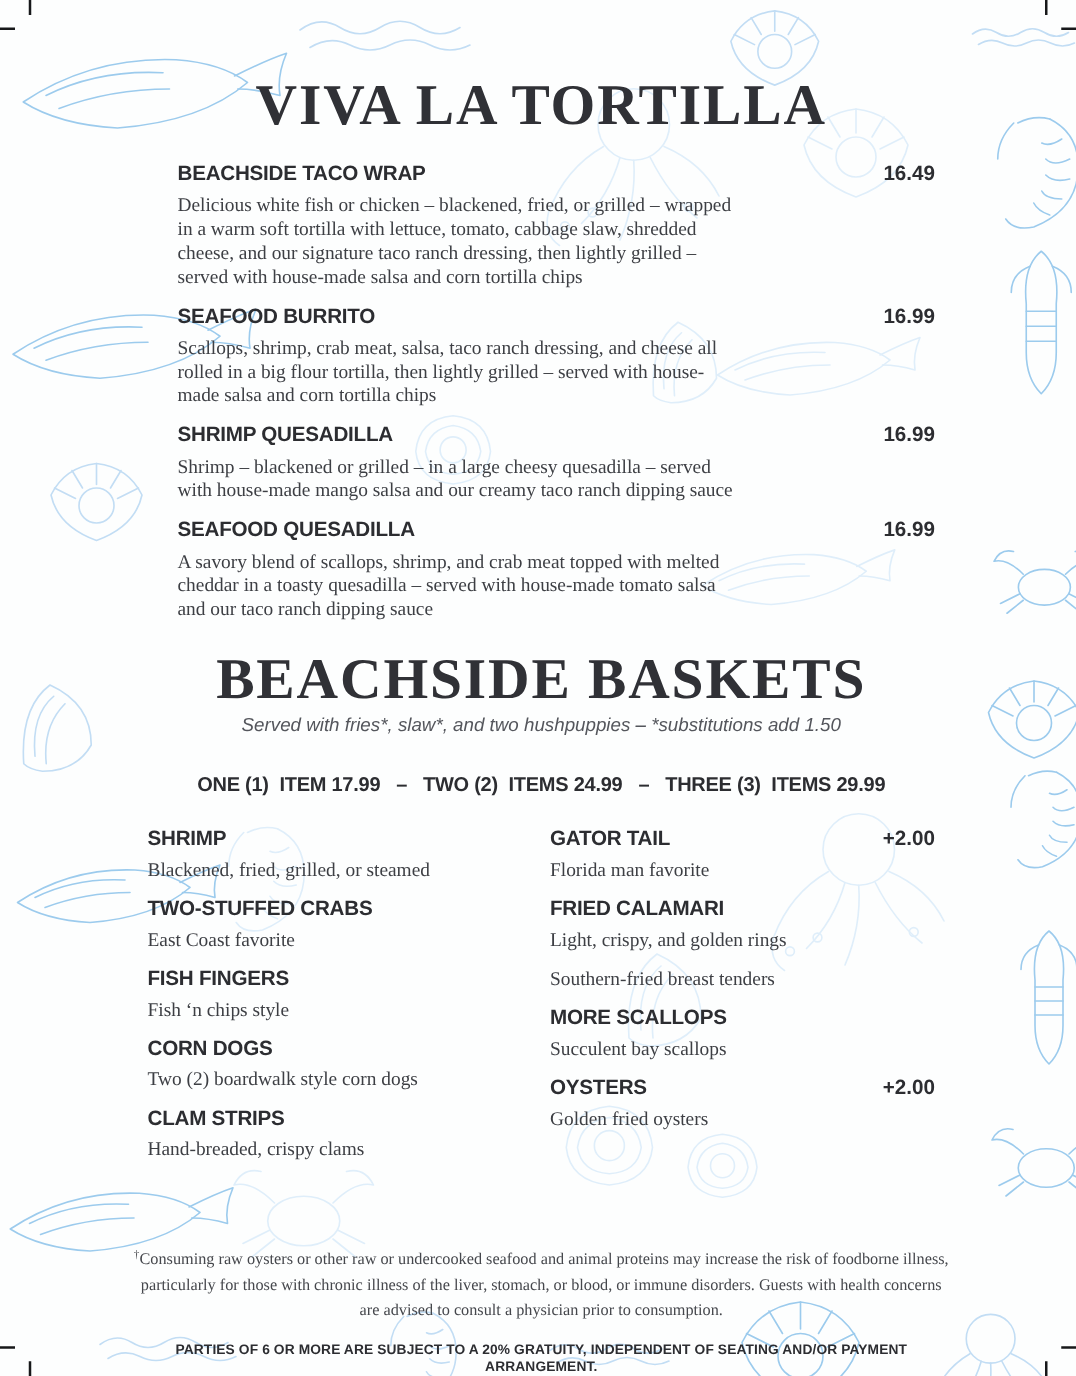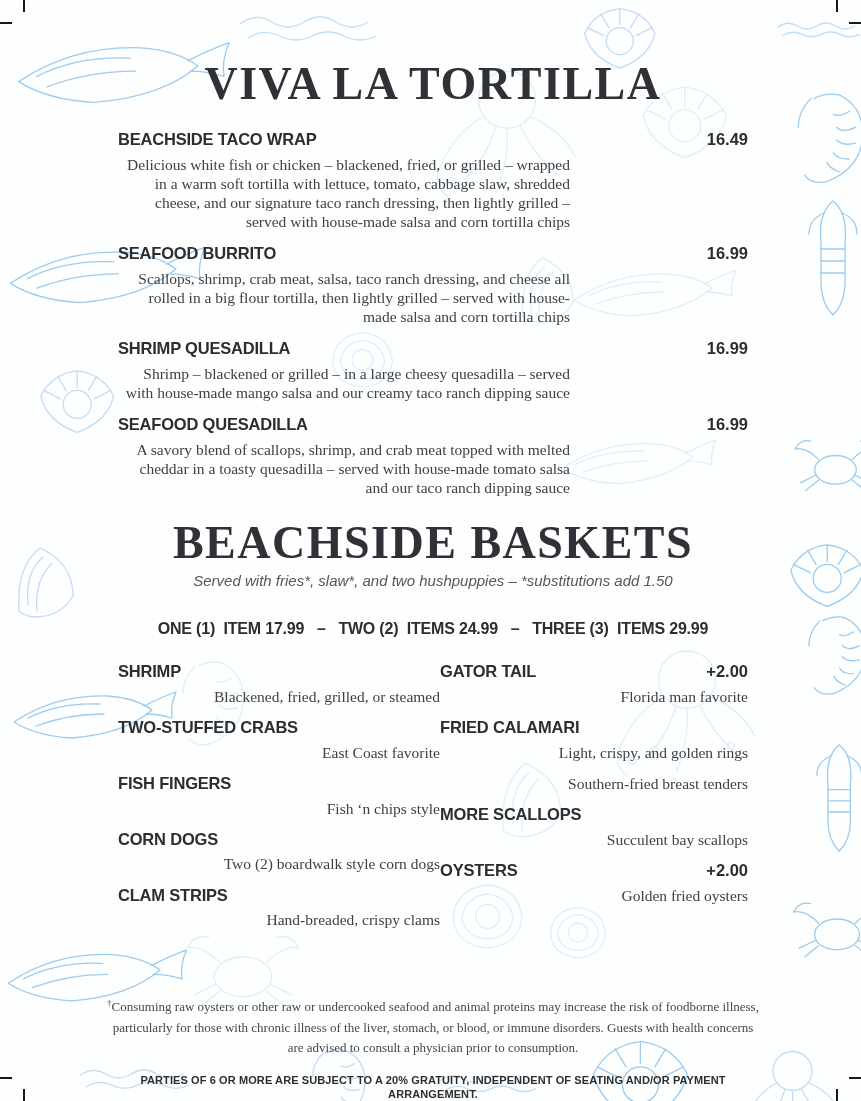--- a/index.html
+++ b/index.html
@@ -17,40 +17,40 @@
   
   .crop{position:absolute;background:#17181a;z-index:3;}
   .crop.v{width:2px;height:12px;}
   .crop.h{width:12px;height:2px;}
   
   .content{position:absolute;left:118px;top:60px;width:630px;z-index:2;}
   .section-title{
     font-family:Liberation Serif, serif;font-weight:700;font-size:46px;line-height:1.04;
     letter-spacing:1.5px;text-align:center;color:#303136;margin:0 0 22px 0;
   }
-  .menu-item{margin-bottom:13px;}
+  .menu-item{margin-bottom:13px;margin-left:24px;}
   .item-head{display:flex;justify-content:space-between;align-items:baseline;margin-bottom:5px;}
   .item-name{font-weight:700;font-size:16.5px;line-height:1.2;letter-spacing:-0.2px;color:#2c2d31;}
   .item-price{font-weight:700;font-size:16.5px;line-height:1.2;color:#2c2d31;text-align:center;}
   .item-desc{
     font-family:"Liberation Serif",serif;font-size:15.5px;line-height:1.23;
-    color:#3d3f44;max-width:452px;margin:0;text-align:right;
+    color:#3d3f44;max-width:452px;margin:0;
   }
   .baskets-title{margin-top:22px;margin-bottom:4px;}
   .baskets-sub{
     font-style:italic;font-size:15px;line-height:1.3;color:#54565c;
     text-align:center;margin:0;
   }
   .pricing-line{
     font-weight:700;font-size:16px;color:#2c2d31;text-align:center;
     margin:30px 0 0 0;white-space:pre-wrap;letter-spacing:-0.2px;
   }
   .baskets-grid{display:grid;grid-template-columns:322px 308px;margin-top:24px;}
   .basket-item{margin-bottom:12px;}
-  .basket-item .item-desc{margin-top:1px;margin-left:32px;}
+  .basket-item .item-desc{margin-top:1px;}
   
   .footer{margin-top:56px;text-align:center;}
   .disclaimer{
     font-family:"Liberation Serif",serif;font-size:13px;line-height:1.55;
     color:#45474c;width:652px;margin:0 0 0 -11px;
   }
   .disclaimer sup{font-size:9px;}
   .gratuity{
     font-weight:700;font-size:11px;line-height:1.3;letter-spacing:0.1px;
     color:#2c2d31;margin:15px 0 0 0;

